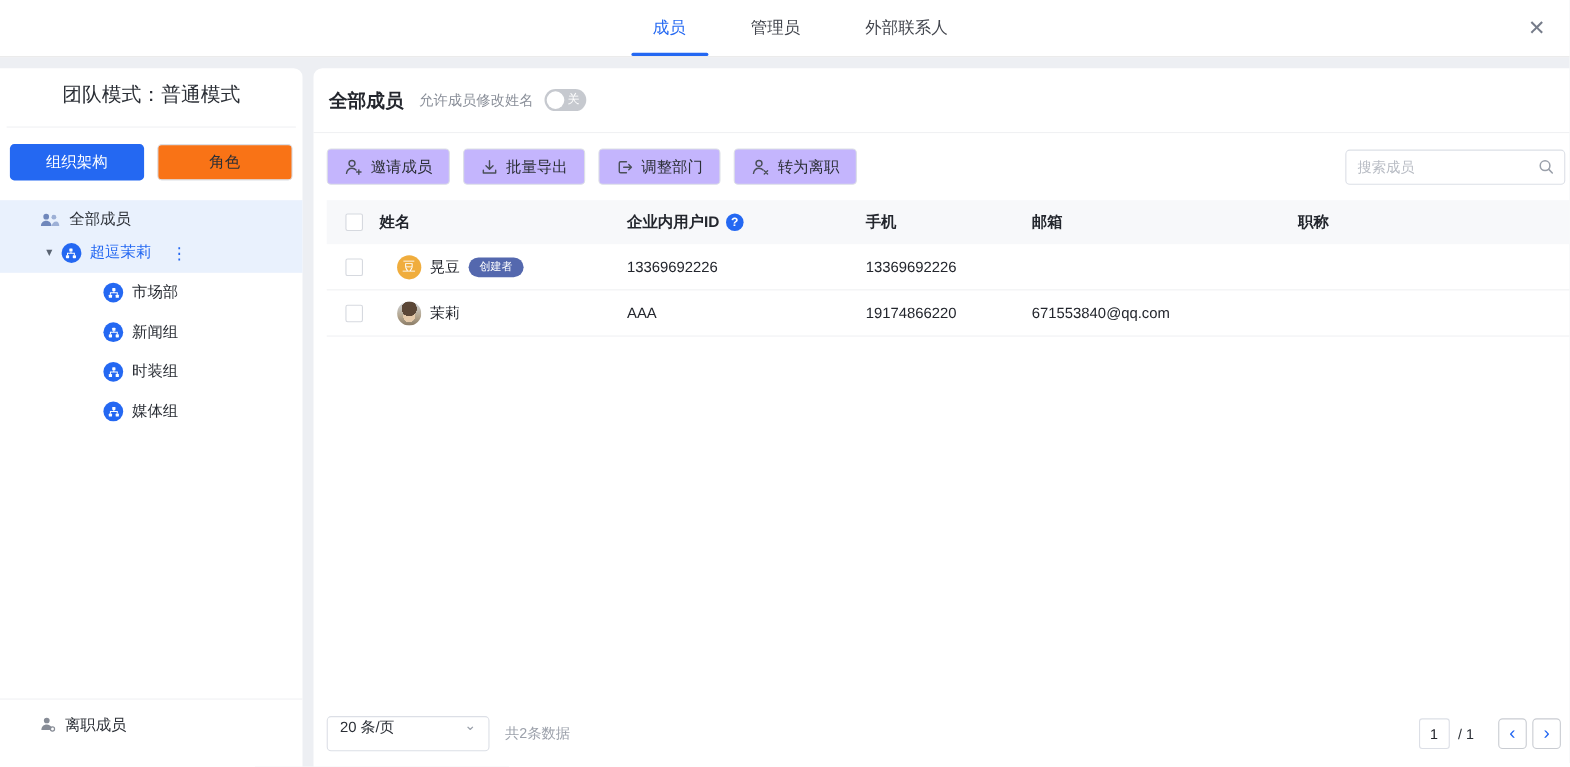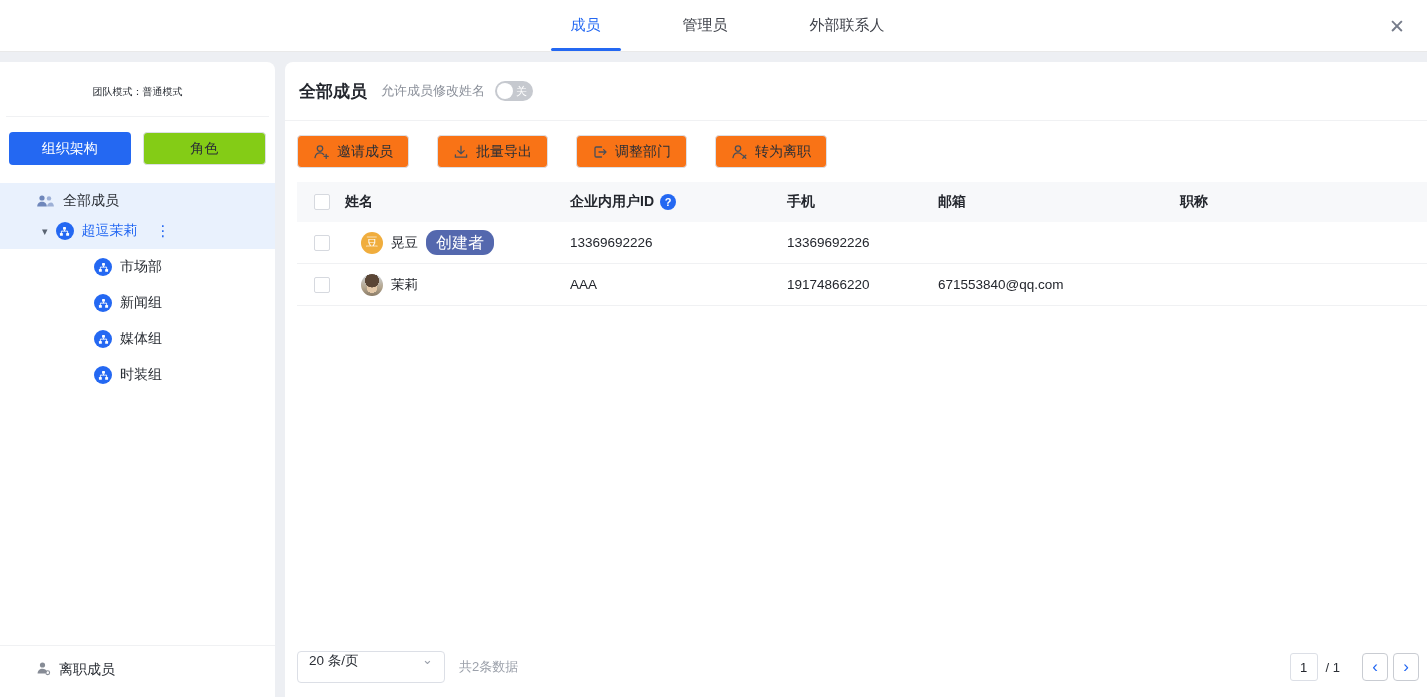--- a/index.html
+++ b/index.html
@@ -15,71 +15,71 @@
   }
   *{box-sizing:border-box;margin:0;padding:0;}
   html,body{width:1427px;height:697px;}
   body{
     font-family:"Liberation Sans","DejaVu Sans",sans-serif;
     background:#edeff3;color:var(--text);overflow:hidden;position:relative;
   }
   
   .topbar{height:52px;background:#fff;border-bottom:1px solid #e9e9e9;
     display:flex;align-items:center;justify-content:center;position:relative;}
-  .tabs{display:flex;height:100%;gap:42px;transform:translateX(14px);}
+  .tabs{display:flex;height:100%;gap:19px;transform:translateX(14px);}
   .tab{height:100%;display:flex;align-items:center;padding:0 20px;font-size:15px;
     color:#42454d;position:relative;cursor:pointer;}
   .tab.active{color:var(--primary);}
   .tab.active::after{content:"";position:absolute;left:0;right:0;bottom:0;height:3px;
     background:var(--primary);border-radius:2px;}
   .close-btn{position:absolute;right:16px;top:0;height:52px;display:flex;align-items:center;
     font-size:19px;color:#767c8a;cursor:pointer;padding:0 6px;}
   
   .layout{display:flex;margin-top:10px;height:635px;}
   .sidebar{width:275px;background:#fff;border-radius:0 8px 0 0;display:flex;
     flex-direction:column;flex-shrink:0;}
   .main{flex:1;background:#fff;border-radius:8px 0 0 0;margin-left:10px;position:relative;}
   
-  .team-mode{text-align:center;padding:23px 0 17px;font-size:10px;color:#2b2f36;}
+  .team-mode{text-align:center;padding:12px 0 17px;font-size:18px;color:#2b2f36;}
   .side-divider{height:1px;background:var(--line);margin:0 6px;}
   .side-btns{display:flex;gap:12px;padding:15px 9px 8px;}
   .side-btn{flex:1;height:33px;border-radius:4px;display:flex;align-items:center;
     justify-content:center;font-size:14px;cursor:pointer;}
   .side-btn.primary{background:var(--primary);color:#fff;}
-  .side-btn.ghost{background:#84cc16;border:1px solid var(--border);color:#2b2f36;}
+  .side-btn.ghost{background:#f97316;border:1px solid var(--border);color:#2b2f36;}
   .tree{margin-top:10px;font-size:14px;}
   .tree-block{background:var(--selected-bg);padding:3px 0;}
   .tree-row{display:flex;align-items:center;height:30px;color:#2b2f36;cursor:pointer;}
   .tree-row .lbl{margin-left:8px;}
   .row-all{padding-left:36px;}
   .row-company{padding-left:42px;color:var(--primary);}
   .row-company .lbl{color:var(--primary);}
   .caret{font-size:11px;color:#5a6472;margin-right:8px;line-height:1;}
   .dept-ico{width:18px;height:18px;border-radius:50%;background:var(--primary);
     display:flex;align-items:center;justify-content:center;flex-shrink:0;}
   .more{color:var(--primary);font-size:15px;margin-left:18px;letter-spacing:-1px;}
   .row-child{padding-left:94px;height:36px;}
-  .resigned{margin-top:auto;border-top:1px solid var(--line);height:52px;
+  .resigned{margin-top:auto;border-top:1px solid var(--line);height:62px;
     display:flex;align-items:flex-start;padding:15px 0 0 36px;gap:8px;
     font-size:14px;color:#2b2f36;cursor:pointer;}
   
   .main-header{height:59px;border-bottom:1px solid var(--line);display:flex;
     align-items:center;padding:0 14px;}
   .main-title{font-size:17px;font-weight:bold;color:var(--text);}
   .toggle-label{margin-left:14px;font-size:13px;color:var(--text2);text-align:center;}
   .toggle{margin-left:10px;width:38px;height:20px;border-radius:10px;background:var(--toggle-off);
     position:relative;display:flex;align-items:center;cursor:pointer;}
   .toggle .knob{position:absolute;left:2px;top:2px;width:16px;height:16px;border-radius:50%;
     background:#fff;}
   .toggle .state{position:absolute;right:6px;color:#fff;font-size:11px;line-height:1;}
   
   .toolbar{display:flex;align-items:center;padding:14px 4px 14px 12px;}
-  .act-btn{height:33px;background:#f97316;border:1px solid var(--border);border-radius:4px;
+  .act-btn{height:33px;background:#c4b5fd;border:1px solid var(--border);border-radius:4px;
     padding:0 15px;display:flex;align-items:center;gap:7px;font-size:14px;color:#2b2f36;
-    margin-right:28px;cursor:pointer;}
+    margin-right:12px;cursor:pointer;}
   .search{margin-left:auto;width:200px;height:32px;border:1px solid var(--border);
     border-radius:4px;display:flex;align-items:center;padding:0 9px 0 10px;background:#fff;}
   .search input{border:0;outline:0;flex:1;font-size:13px;color:#333;min-width:0;
     font-family:inherit;background:transparent;}
   .search input::placeholder{color:#b8bcc4;}
   
   .grid{display:grid;grid-template-columns:48px 225px 217px 151px 242px 1fr;align-items:center;}
   .thead{height:40px;background:#f7f8fa;margin-left:12px;font-size:14px;font-weight:bold;}
   .trow{height:42px;margin-left:12px;border-bottom:1px solid var(--line);font-size:13.5px;}
   .cb{width:16px;height:16px;border:1px solid #d6d9df;border-radius:2px;background:#fff;
@@ -89,21 +89,21 @@
     font-size:11px;font-weight:bold;display:flex;align-items:center;justify-content:center;
     margin-left:6px;cursor:pointer;}
   .name-cell{display:flex;align-items:center;}
   .avatar{width:22px;height:22px;border-radius:50%;margin:0 8px 0 16px;flex-shrink:0;
     display:flex;align-items:center;justify-content:center;font-size:12px;color:#fff;}
   .avatar.a1{background:var(--avatar);}
   .avatar.a2{background:
     radial-gradient(circle at 50% 30%, #5a4636 0 36%, transparent 37%),
     radial-gradient(circle at 50% 62%, #e3c8a8 0 30%, transparent 31%),
     linear-gradient(180deg,#cfd6de 0%,#b4a68f 60%,#8a7b66 100%);}
-  .badge{margin-left:8px;background:var(--badge);color:#fff;font-size:16px;
+  .badge{margin-left:8px;background:var(--badge);color:#fff;font-size:10px;
     padding:3px 10px;border-radius:11px;line-height:1.2;}
   
   .footer{position:absolute;left:12px;right:8px;bottom:14px;display:flex;align-items:center;}
   .page-size{width:148px;height:32px;border:1px solid var(--border);border-radius:4px;
     display:flex;align-items:flex-start;padding:0 11px;font-size:13.5px;color:#2b2f36;
     background:#fff;cursor:pointer;}
   .page-size .sel-caret{margin-left:auto;color:#9aa0aa;font-size:13px;}
   .total{margin-left:14px;color:#9ca1ab;font-size:13px;}
   .pager{margin-left:auto;display:flex;align-items:center;}
   .page-box{min-width:28px;height:28px;border:1px solid var(--border);border-radius:3px;
@@ -190,32 +190,32 @@
       </div>
       <div class="tree-row row-child">
         <span class="dept-ico">
           <svg width="11" height="11" viewBox="0 0 12 12">
               <rect x="4.4" y="1" width="3.2" height="3" rx="0.6" fill="#fff"></rect>
               <rect x="1" y="7.6" width="3.2" height="3" rx="0.6" fill="#fff"></rect>
               <rect x="7.8" y="7.6" width="3.2" height="3" rx="0.6" fill="#fff"></rect>
               <path d="M6 4v1.6M2.6 7.6V5.6h6.8v2" stroke="#fff" stroke-width="1" fill="none"></path>
             </svg>
         </span>
-        <span class="lbl">媒体组</span>
+        <span class="lbl">时装组</span>
       </div>
       <div class="tree-row row-child">
         <span class="dept-ico">
           <svg width="11" height="11" viewBox="0 0 12 12">
               <rect x="4.4" y="1" width="3.2" height="3" rx="0.6" fill="#fff"></rect>
               <rect x="1" y="7.6" width="3.2" height="3" rx="0.6" fill="#fff"></rect>
               <rect x="7.8" y="7.6" width="3.2" height="3" rx="0.6" fill="#fff"></rect>
               <path d="M6 4v1.6M2.6 7.6V5.6h6.8v2" stroke="#fff" stroke-width="1" fill="none"></path>
             </svg>
         </span>
-        <span class="lbl">时装组</span>
+        <span class="lbl">媒体组</span>
       </div>
     </div>
 
     <div class="resigned">
       <span class="ico">
         <svg width="15" height="15" viewBox="0 0 15 15">
           <circle cx="6.5" cy="4" r="2.6" fill="#878c96"></circle>
           <path d="M1.6 12.6c0-3 2.2-4.9 4.9-4.9 2.1 0 3.9 1.2 4.6 3l-1.9 1.9z" fill="#878c96"></path>
           <circle cx="11.7" cy="11.7" r="1.9" fill="none" stroke="#878c96" stroke-width="1.1"></circle>
         </svg>
@@ -268,20 +268,29 @@
         <span class="ico">
           <svg width="17" height="16" viewBox="0 0 17 16" fill="none" stroke="#4a4f58" stroke-width="1.3" stroke-linecap="round">
             <circle cx="7" cy="4.6" r="2.7"></circle>
             <path d="M2 13.6c.5-3 2.4-4.7 5-4.7 1.5 0 2.8.6 3.7 1.6"></path>
             <path d="M11.8 11.2l3 3M14.8 11.2l-3 3"></path>
           </svg>
         </span>
         <span>转为离职</span>
       </div>
 
+      <div class="search">
+        <input type="text" placeholder="搜索成员" style="">
+        <span class="ico">
+          <svg width="15" height="15" viewBox="0 0 15 15" fill="none" stroke="#9aa0aa" stroke-width="1.4" stroke-linecap="round">
+            <circle cx="6.6" cy="6.6" r="4.4"></circle>
+            <path d="M10 10l3.2 3.2"></path>
+          </svg>
+        </span>
+      </div>
     </div>
 
     <div class="grid thead">
       <span class="cb"></span>
       <span class="hcell">姓名</span>
       <span class="hcell">
         <span>企业内用户ID</span>
         <span class="help">?</span>
       </span>
       <span class="hcell">手机</span>

